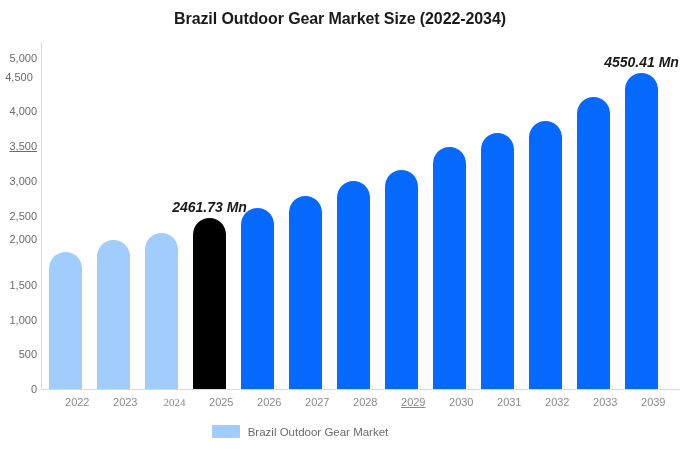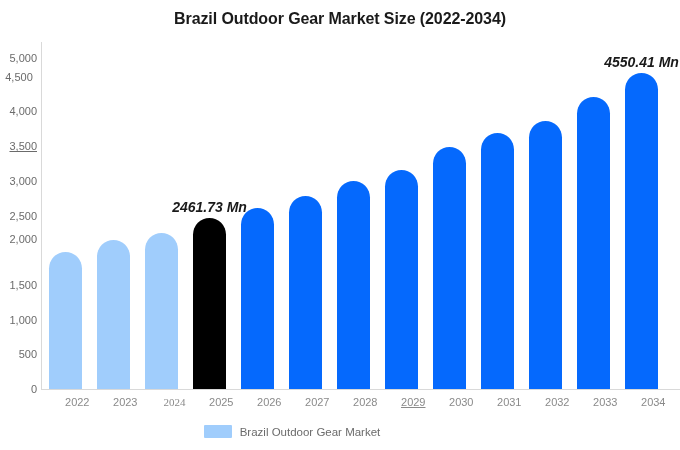--- a/index.html
+++ b/index.html
@@ -111,21 +111,21 @@
     width: 48px;
     text-align: right;
     font-size: 11px;
     color: #8a8a8a;
     white-space: nowrap;
   }
 
   
   #legend {
     position: absolute;
-    left: 0;
+    left: 8px;
     top: 425px;
     width: 584px;
     display: flex;
     align-items: flex-end;
     justify-content: center;
     gap: 8px;
   }
   #legend-swatch {
     width: 28px;
     height: 13px;
@@ -184,21 +184,21 @@
       <div class="x-tick" style="left: 96.5px; font-family: Liberation Serif, serif;">2024</div>
       <div class="x-tick" style="left: 144.5px;">2025</div>
       <div class="x-tick" style="left: 192.5px;">2026</div>
       <div class="x-tick" style="left: 240.5px;">2027</div>
       <div class="x-tick" style="left: 288.5px;">2028</div>
       <div class="x-tick" style="left: 336.5px; text-decoration: underline;">2029</div>
       <div class="x-tick" style="left: 384.5px;">2030</div>
       <div class="x-tick" style="left: 432.5px;">2031</div>
       <div class="x-tick" style="left: 480.5px;">2032</div>
       <div class="x-tick" style="left: 528.5px;">2033</div>
-      <div class="x-tick" style="left: 576.5px;">2034</div>
+      <div class="x-tick" style="left: 576.5px;">2039</div>
     </div>
 
   <div id="legend">
     <span id="legend-swatch" style="background: rgb(160, 205, 252);"></span>
     <span id="legend-label">Brazil Outdoor Gear Market</span>
   </div>
 
 </div>
 
 </body></html>

